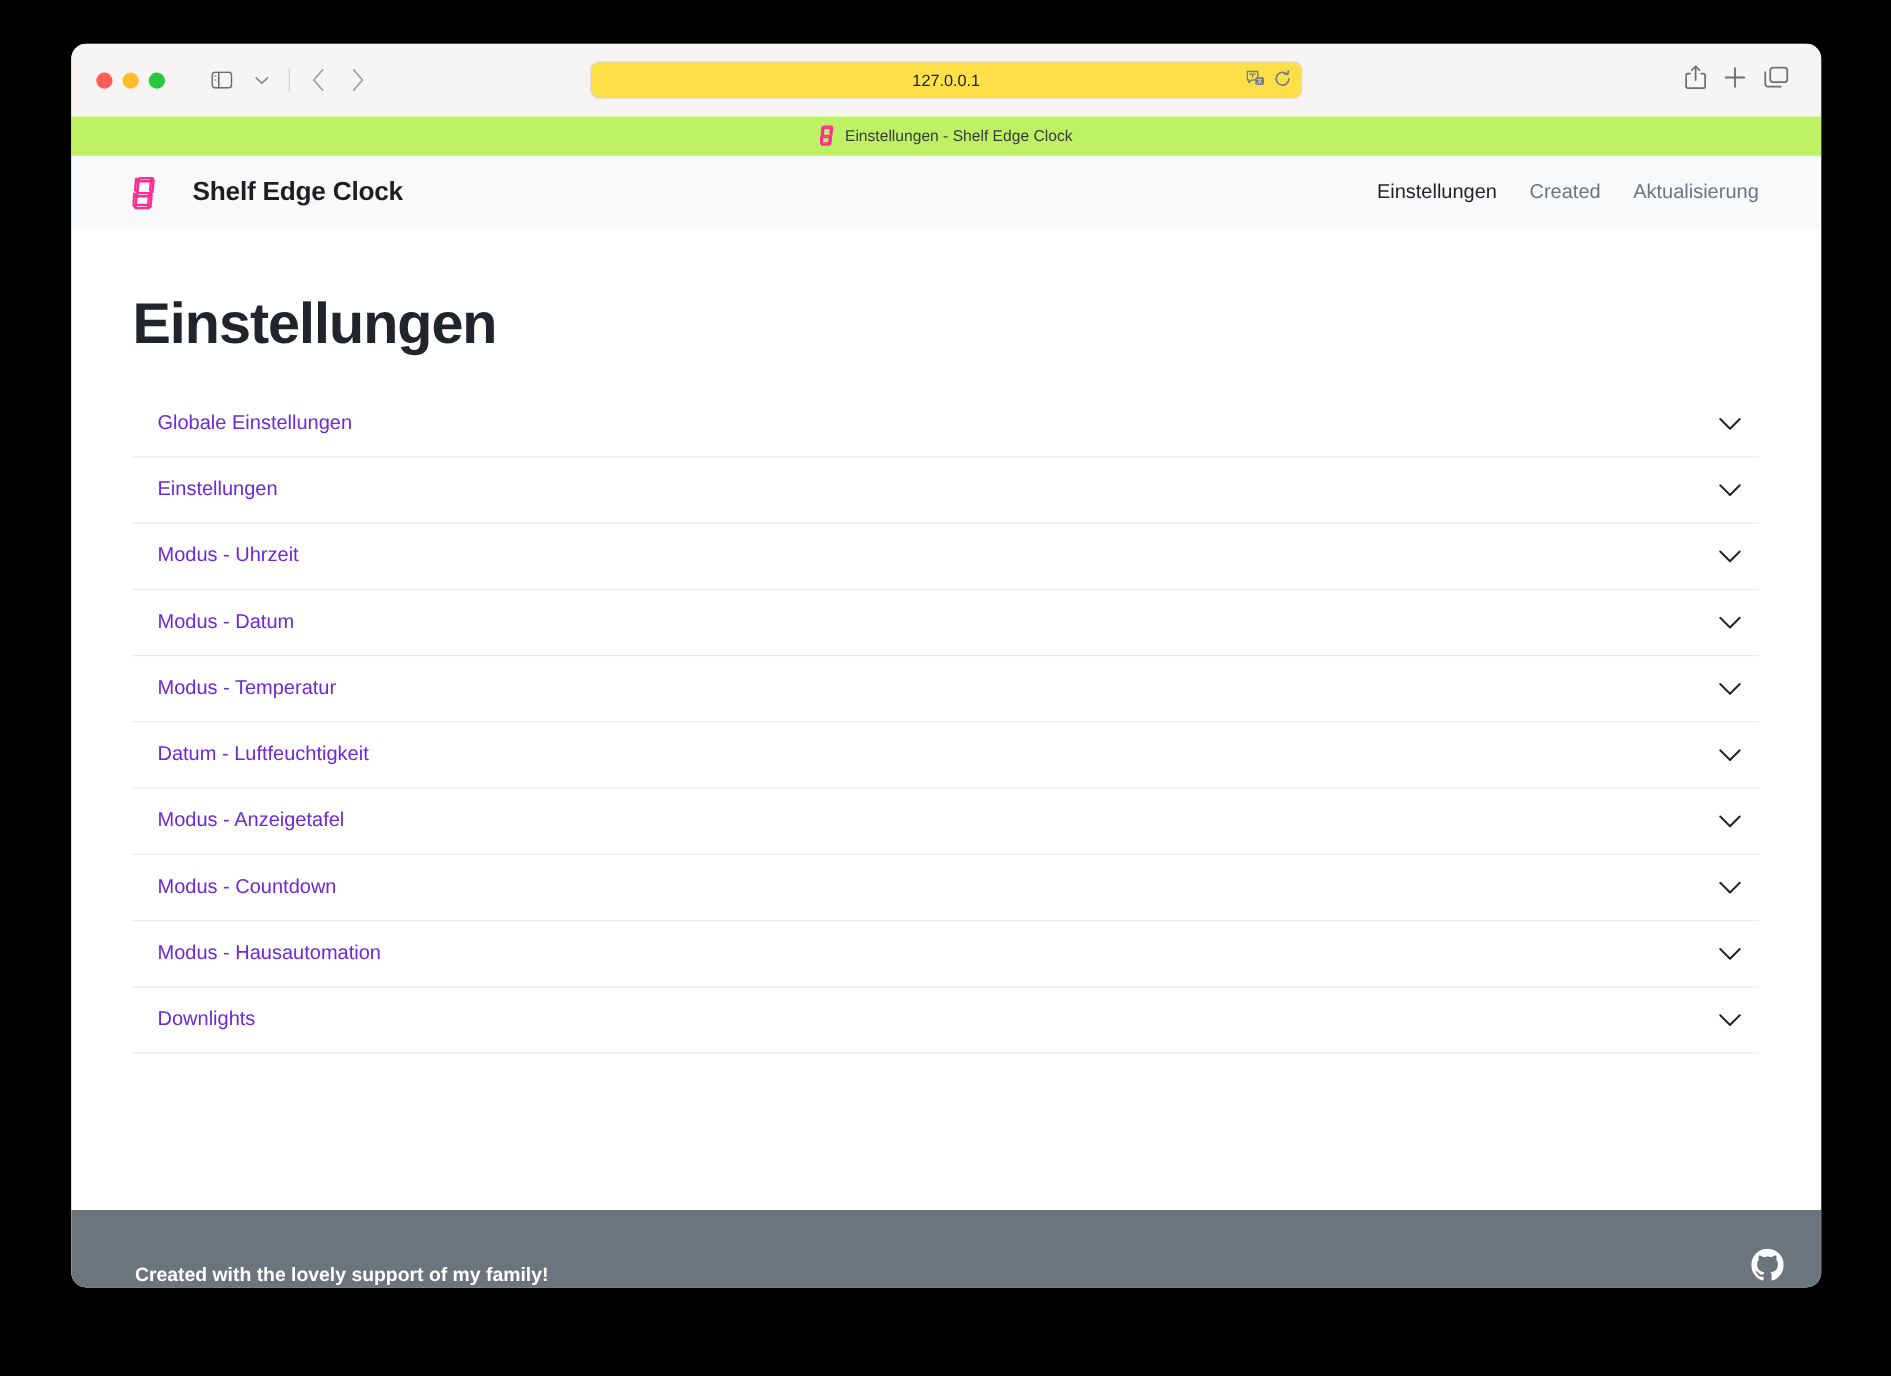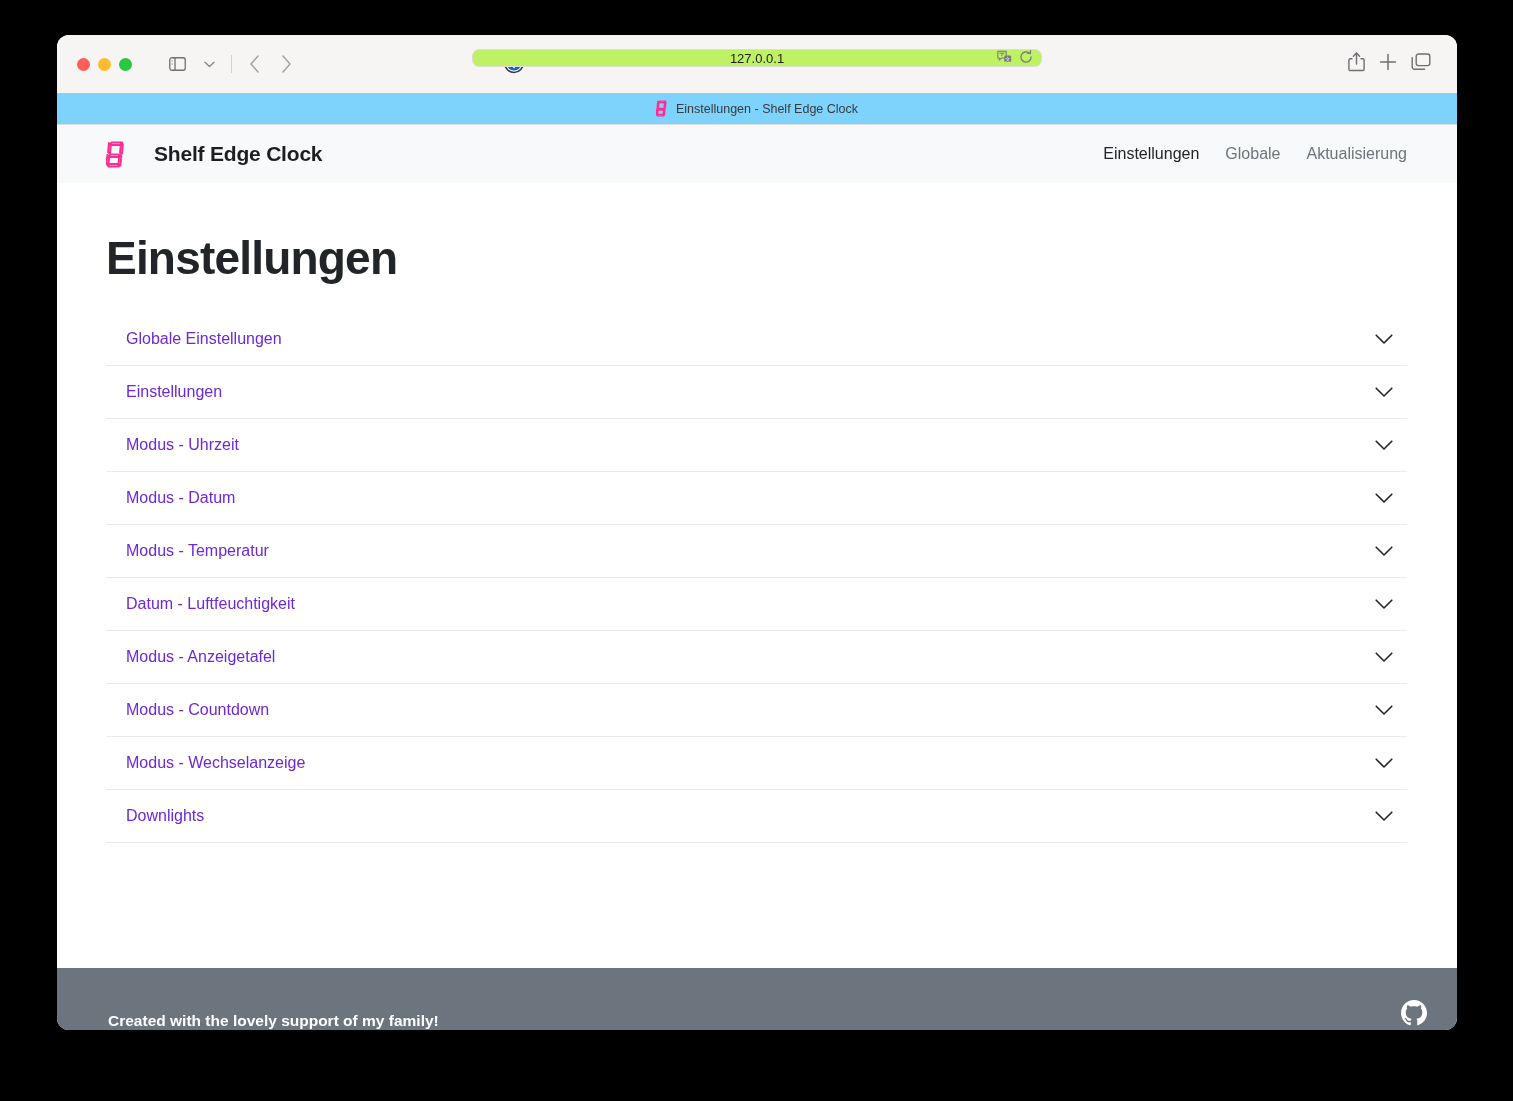--- a/index.html
+++ b/index.html
@@ -64,22 +64,22 @@
     background: #d4d2d0;
     margin: 0 5px;
   }
 
   .urlbar {
     position: absolute;
     left: 50%;
     transform: translateX(-50%);
     top: 14px;
     width: 570px;
-    height: 18px;
-    background: #bef264;
+    height: 30px;
+    background: #fde047;
     border: 1px solid #dedcda;
     border-radius: 7px;
     display: flex;
     align-items: center;
     justify-content: center;
     font-size: 13px;
     color: #1d1d1f;
   }
   .urlbar-right {
     position: absolute;
@@ -103,21 +103,21 @@
     position: absolute;
     left: 443px;
     top: 14px;
     width: 28px; height: 28px;
     display: flex; align-items: center; justify-content: center;
   }
 
   
   .tabbar {
     height: 32px;
-    background: #7dd3fc;
+    background: #bef264;
     border-bottom: 1px solid #e0dedc;
     display: flex;
     align-items: center;
     justify-content: center;
     flex: 0 0 auto;
   }
   .tab {
     display: flex;
     align-items: center;
     gap: 8px;
@@ -325,21 +325,21 @@
           <path d="M4.9 3.1 L4.0 12.6 L2.0 11.3 L2.95 2.0 Z"></path>
           <path d="M16.9 3.1 L16.0 12.6 L14.0 11.3 L14.95 2.0 Z"></path>
           <path d="M3.3 15.0 L2.4 24.5 L0.4 23.2 L1.35 13.9 Z"></path>
           <path d="M15.3 15.0 L14.4 24.5 L12.4 23.2 L13.35 13.9 Z"></path>
         </g>
       </svg>
       <span>Shelf Edge Clock</span>
     </div>
     <div class="nav-links">
       <a class="nav-link active">Einstellungen</a>
-      <a class="nav-link">Globale</a>
+      <a class="nav-link">Created</a>
       <a class="nav-link">Aktualisierung</a>
     </div>
   </div>
 
   <div class="content">
     <h1 class="page-title">Einstellungen</h1>
 
     <div class="accordion">
 
       <div class="acc-item">
@@ -408,21 +408,21 @@
       <div class="acc-item">
         <span class="acc-label">Modus - Countdown</span>
         <span class="chevron">
           <svg width="18" height="11" viewBox="0 0 18 11" fill="none">
               <path d="M1.2 1.2 L9 9 L16.8 1.2" stroke="#212529" stroke-width="1.6" stroke-linecap="round" stroke-linejoin="round"></path>
             </svg>
         </span>
       </div>
 
       <div class="acc-item">
-        <span class="acc-label">Modus - Wechselanzeige</span>
+        <span class="acc-label">Modus - Hausautomation</span>
         <span class="chevron">
           <svg width="18" height="11" viewBox="0 0 18 11" fill="none">
               <path d="M1.2 1.2 L9 9 L16.8 1.2" stroke="#212529" stroke-width="1.6" stroke-linecap="round" stroke-linejoin="round"></path>
             </svg>
         </span>
       </div>
 
       <div class="acc-item">
         <span class="acc-label">Downlights</span>
         <span class="chevron">

